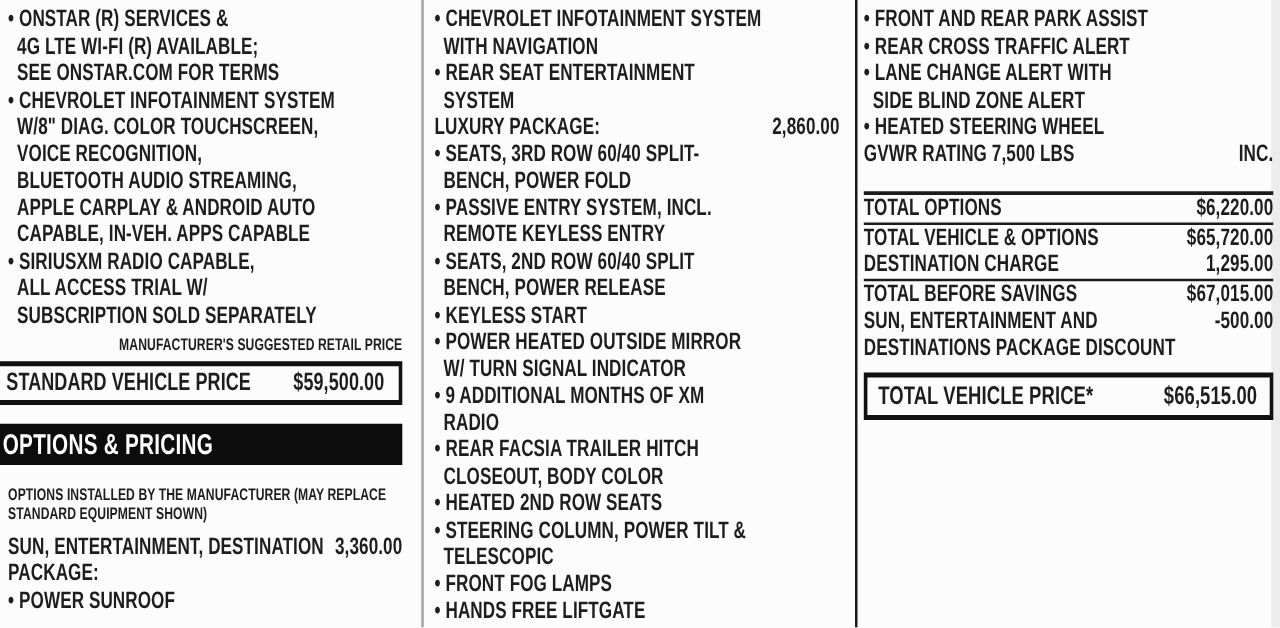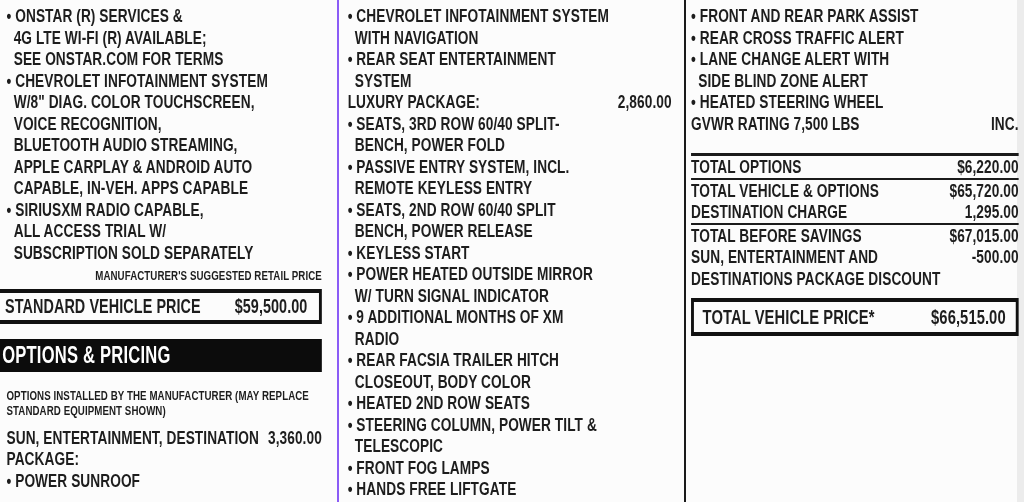--- a/index.html
+++ b/index.html
@@ -12,21 +12,21 @@
     -webkit-font-smoothing:antialiased;
   }
   .edge-shadow {
     position:absolute; top:0; right:0; width:7px; height:502px;
     background:#ececec; z-index:0;
   }
   .col {
     position:absolute; top:0; height:502px; overflow:hidden; z-index:1;
     box-sizing:border-box;
   }
-  .col-1 { left:0;   width:339px; border-right:2px solid #8b5cf6; }
+  .col-1 { left:0;   width:339px; border-right:2px solid #a3a3a3; }
   .col-2 { left:339px; width:347px; border-right:2px solid #1a1a1a; }
   .col-3 { left:686px; width:396px; }
   .inner {
     transform:scaleX(0.72); transform-origin:0 0;
     box-sizing:border-box; padding-top:5px;
     font-weight:700; font-size:19px; line-height:21.5px;
     letter-spacing:0.1px;
   }
   .col-1 .inner { width:465px; padding-left:9px;  padding-right:18px; }
   .col-2 .inner { width:479px; padding-left:12px; padding-right:17px; }

